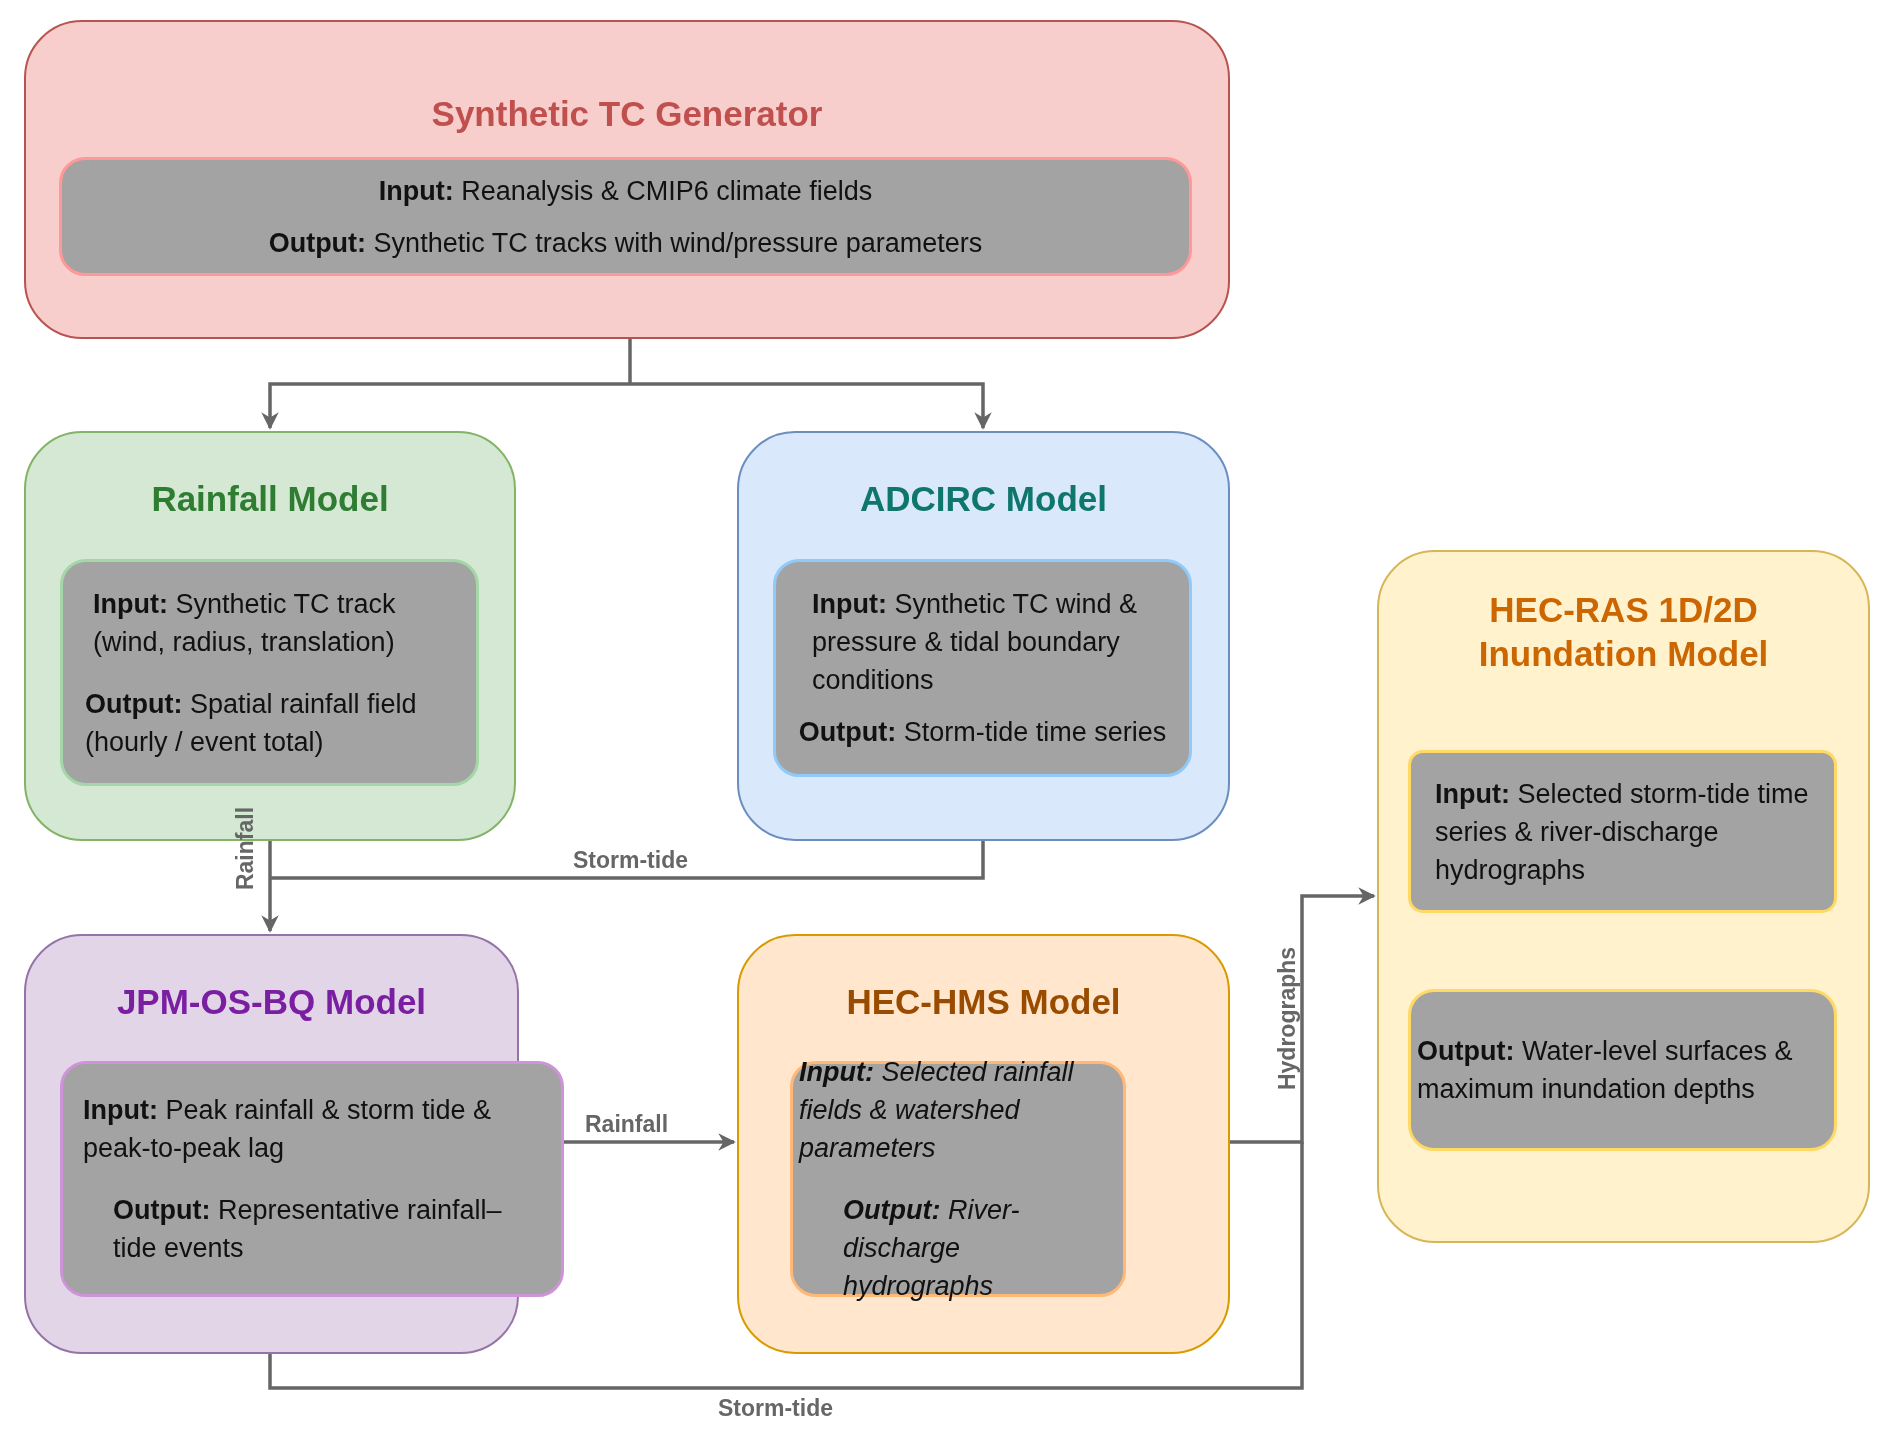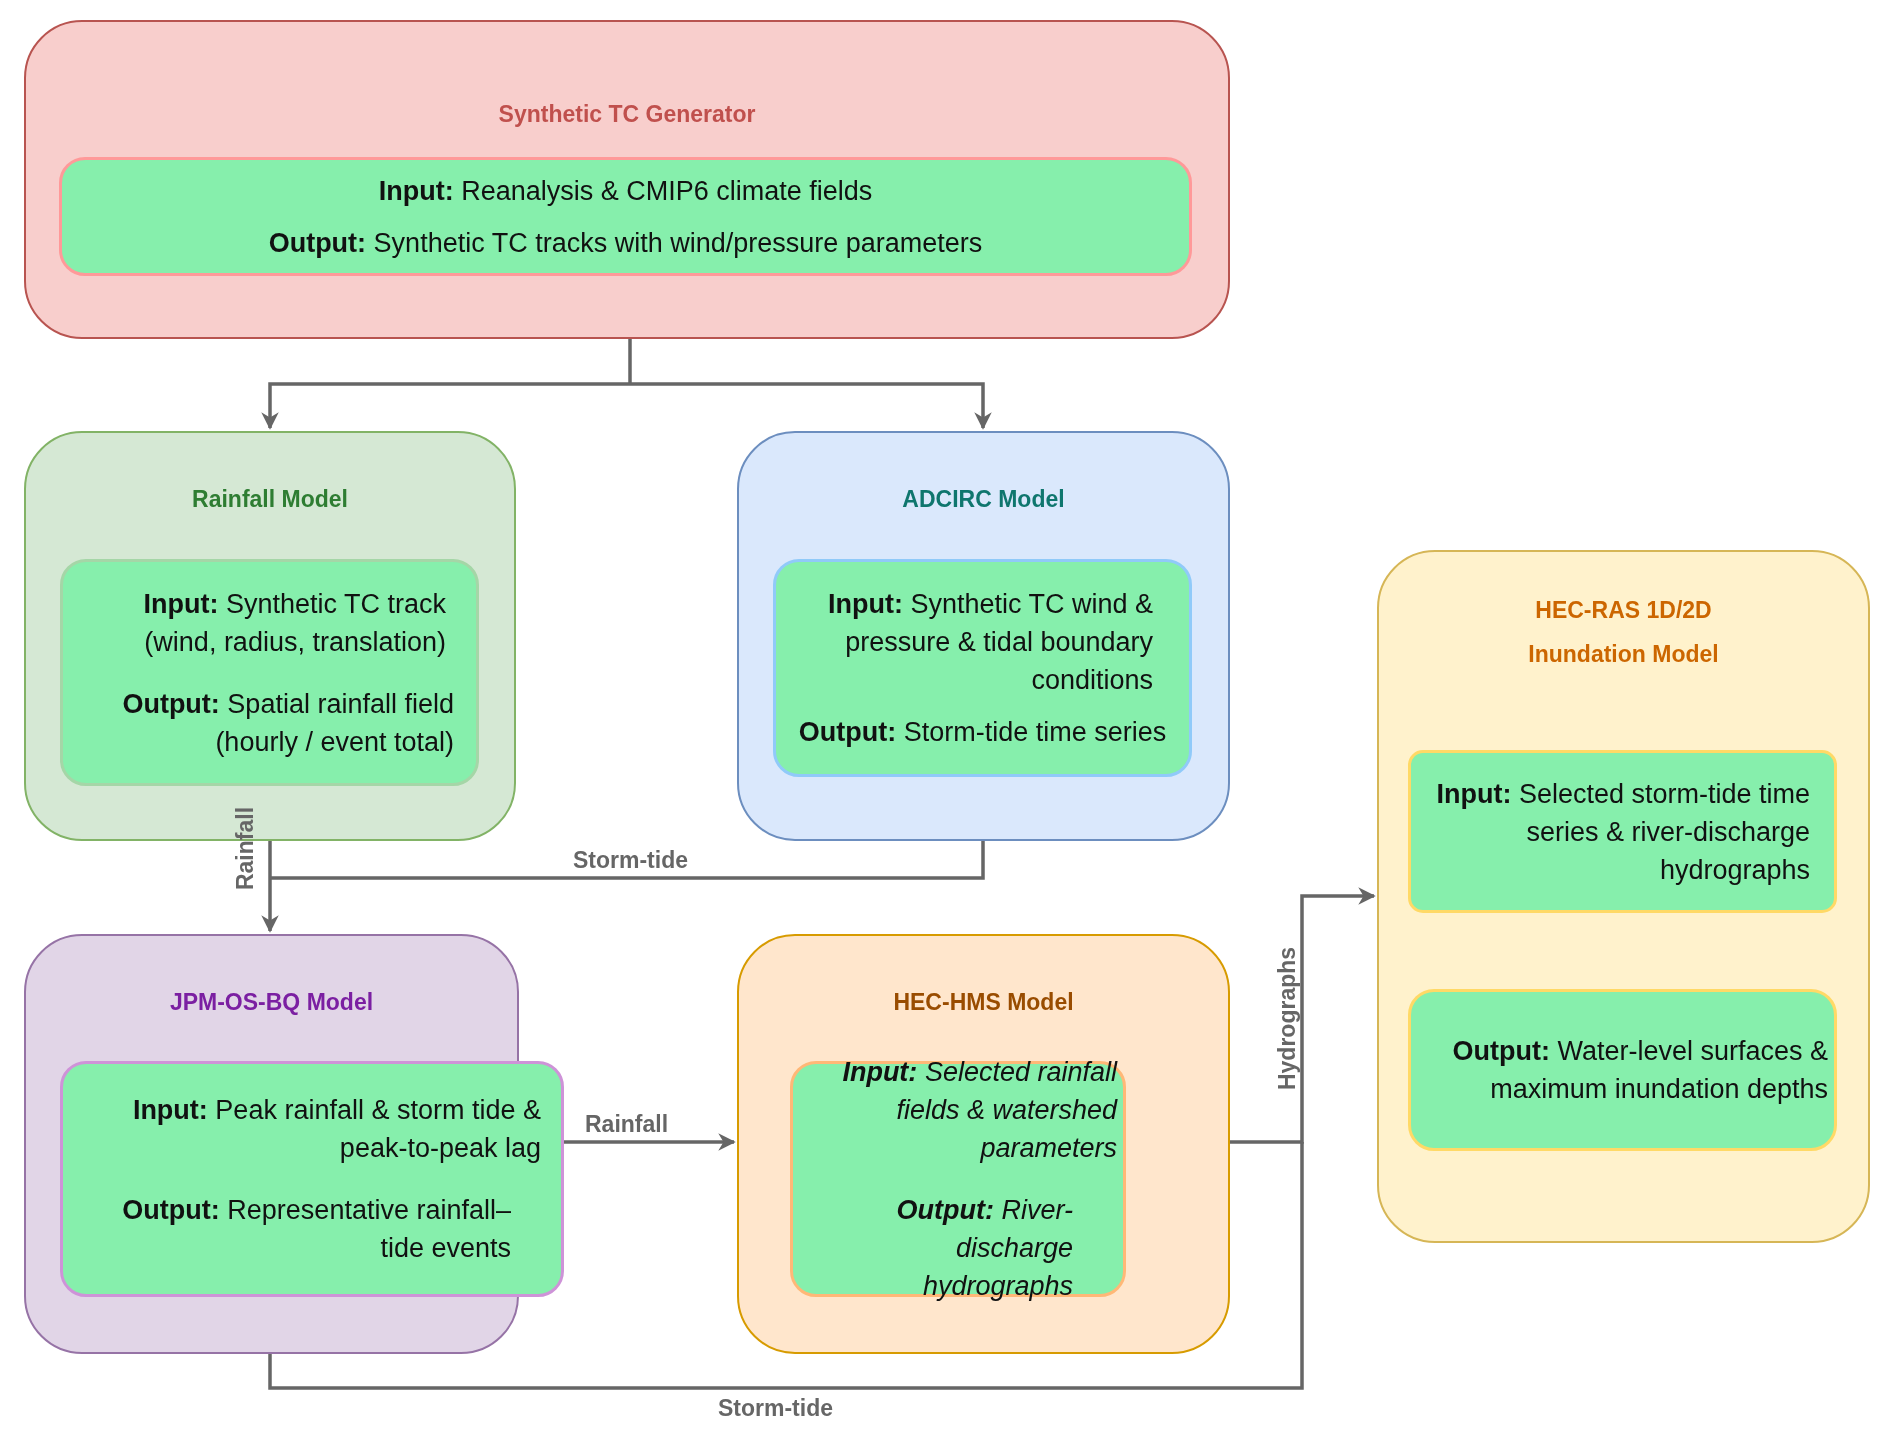--- a/index.html
+++ b/index.html
@@ -1,22 +1,22 @@
 <!DOCTYPE html>
 <html><head>
 <meta charset="utf-8">
 <style>
   html, body { margin: 0; padding: 0; background: #ffffff; }
   body { width: 1892px; height: 1436px; position: relative; overflow: hidden;
          font-family: "Liberation Sans", sans-serif; }
   .box { position: absolute; box-sizing: border-box; border-radius: 58px; border: 2px solid; }
-  .inner { position: absolute; box-sizing: border-box; background: #86efac; border-radius: 26px;
+  .inner { position: absolute; box-sizing: border-box; background: #a3a3a3; border-radius: 26px;
            border: 3px solid; display: flex; flex-direction: column; justify-content: center;
-           align-items: center; text-align: right; color: #111; font-size: 27px; line-height: 38px; }
-  .title { position: absolute; left: 0; right: 0; text-align: center; font-weight: bold; font-size: 23px; line-height: 44px; }
+           align-items: center; text-align: left; color: #111; font-size: 27px; line-height: 38px; }
+  .title { position: absolute; left: 0; right: 0; text-align: center; font-weight: bold; font-size: 35px; line-height: 44px; }
   .inner p { margin: 0; padding: 0 10px; }
   .inner p + p { margin-top: 24px; }
   .k { font-weight: bold; }
   svg.wires { position: absolute; left: 0; top: 0; }
   .elabel { position: absolute; font-weight: bold; font-size: 23px; color: #666666; white-space: nowrap; }
   .vlabel { transform: rotate(-90deg); transform-origin: center center; }
 </style>
 </head>
 <body>
 

